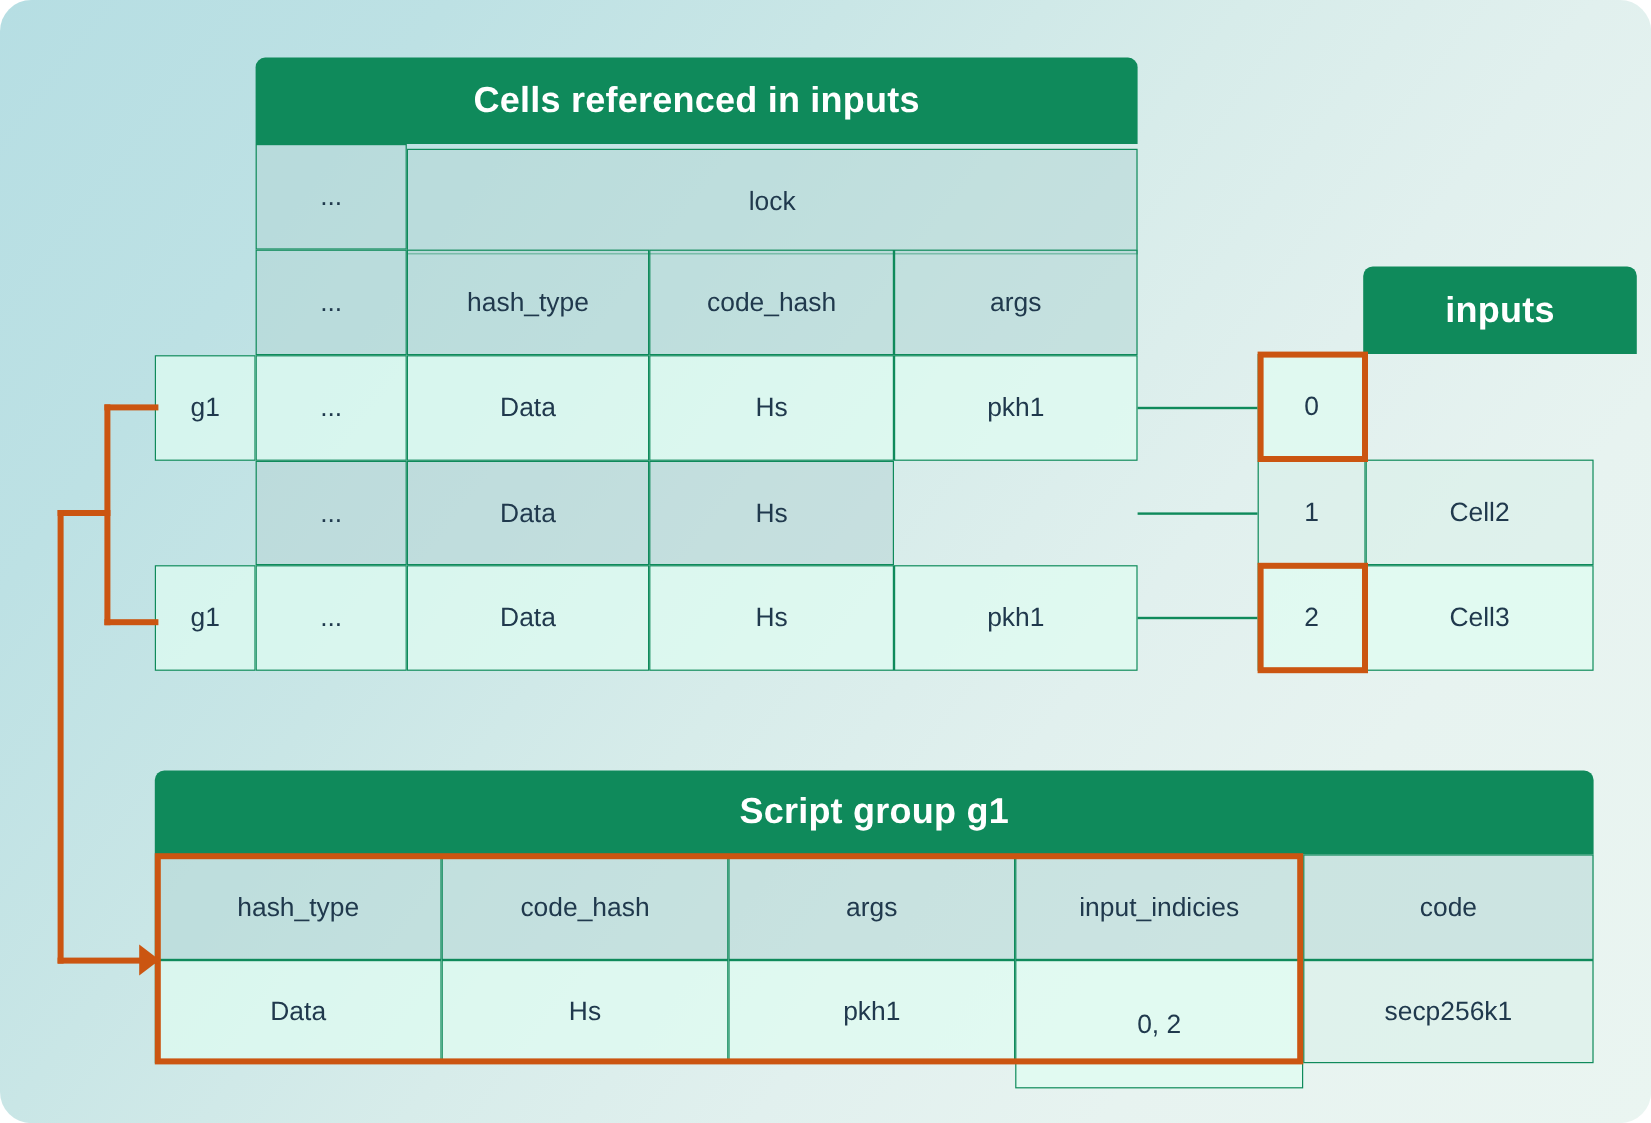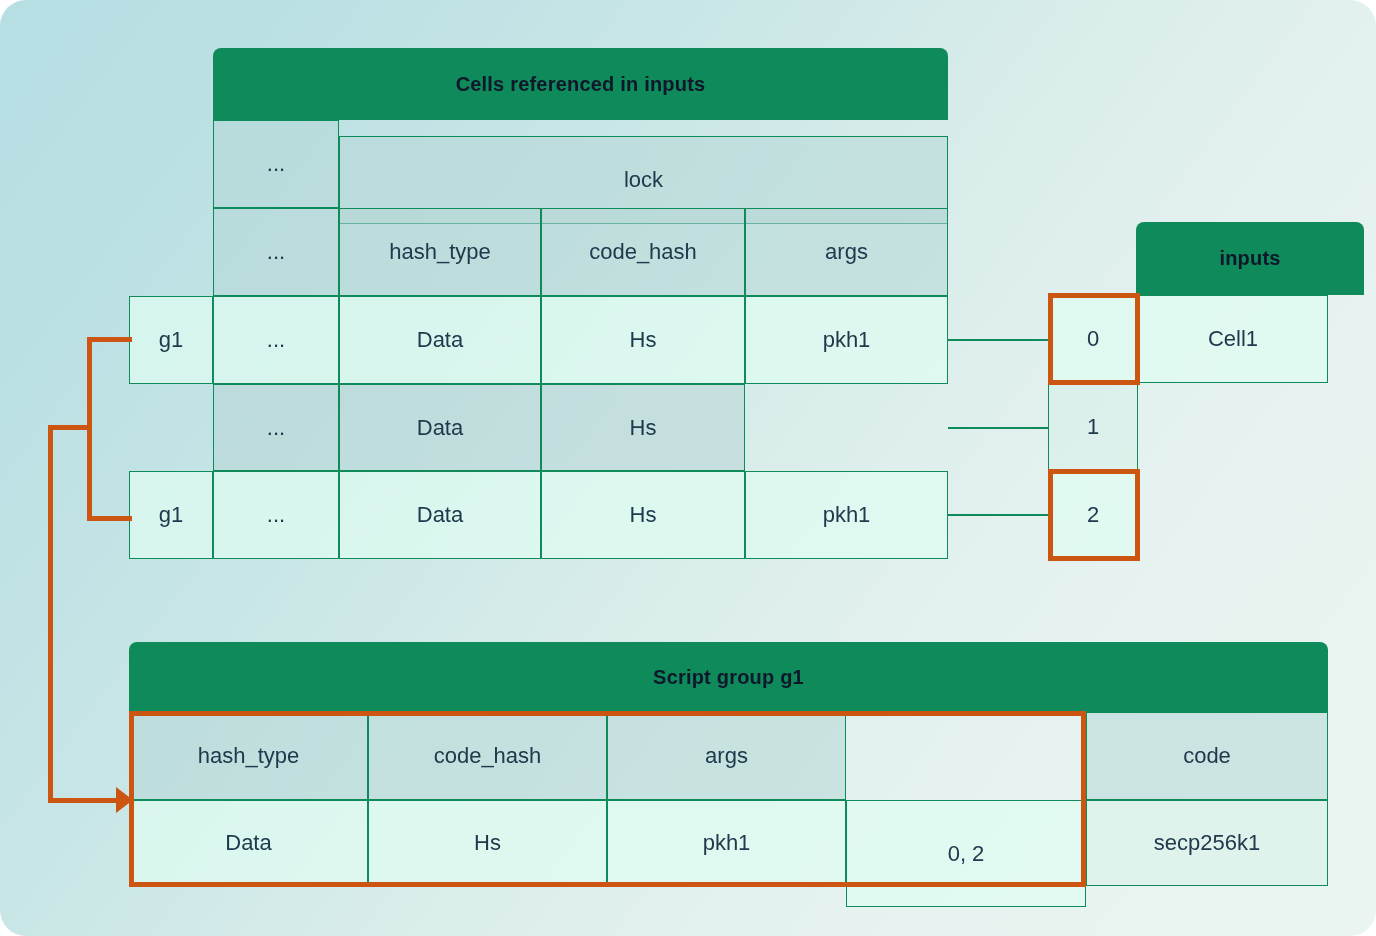--- a/index.html
+++ b/index.html
@@ -23,22 +23,22 @@
         #d7ecea 50%,
         #e1f0ee 64%,
         #e7f3f0 78%,
         #eaf5f1 100%);
   }
 
   
   .tbl-title {
     position: absolute;
     background: #0f8a5b;
-    color: #0f172a;
-    font-size: 20px;
+    color: #ffffff;
+    font-size: 30px;
     font-weight: bold;
     display: flex;
     align-items: center;
     justify-content: center;
     letter-spacing: .2px;
     border-top-left-radius: 8px;
     border-top-right-radius: 8px;
   }
   .cell {
     position: absolute;
@@ -88,21 +88,21 @@
   }
 </style>
 </head>
 <body>
 
 <div id="canvas">
 
   <div class="tbl-title" style="left:213px; top:48px; width:735px; height:72px;">Cells referenced in inputs</div>
 
   <div class="cell hdr" style="left:213px; top:120px; width:126px; height:88px;">...</div>
-  <div class="cell hdr" style="left:339px; top:136px; width:609px; height:88px;">lock</div>
+  <div class="cell hdr" style="left:339px; top:124px; width:609px; height:88px;">lock</div>
 
   <div class="cell hdr" style="left:213px; top:208px; width:126px; height:88px;">...</div>
   <div class="cell hdr" style="left:339px; top:208px; width:202px; height:88px;">hash_type</div>
   <div class="cell hdr" style="left:541px; top:208px; width:204px; height:88px;">code_hash</div>
   <div class="cell hdr" style="left:745px; top:208px; width:203px; height:88px;">args</div>
 
   <div class="cell lite" style="left:129px; top:296px; width:84px; height:88px;">g1</div>
   <div class="cell lite" style="left:213px; top:296px; width:126px; height:88px;">...</div>
   <div class="cell lite" style="left:339px; top:296px; width:202px; height:88px;">Data</div>
   <div class="cell lite" style="left:541px; top:296px; width:204px; height:88px;">Hs</div>
@@ -118,34 +118,36 @@
   <div class="cell lite" style="left:541px; top:471px; width:204px; height:88px;">Hs</div>
   <div class="cell lite" style="left:745px; top:471px; width:203px; height:88px;">pkh1</div>
 
   <div class="conn" style="left:948px; top:339px; width:100px;"></div>
   <div class="conn" style="left:948px; top:427px; width:100px;"></div>
   <div class="conn" style="left:948px; top:514px; width:100px;"></div>
 
   <div class="tbl-title" style="left:1136px; top:222px; width:228px; height:73px;">inputs</div>
 
   <div class="cell lite" style="left:1048px; top:295px; width:90px; height:88px;">0</div>
-  <div class="cell lite" style="left:1138px; top:295px; width:190px; height:88px;">Cell1</div>
 
   <div class="cell pale" style="left:1048px; top:383px; width:90px; height:88px;">1</div>
+  <div class="cell pale" style="left:1138px; top:383px; width:190px; height:88px;">Cell2</div>
 
   <div class="cell lite" style="left:1048px; top:471px; width:90px; height:88px;">2</div>
+  <div class="cell lite" style="left:1138px; top:471px; width:190px; height:88px;">Cell3</div>
 
   <div class="obox" style="left:1048px; top:293px; width:92px; height:92px;"></div>
   <div class="obox" style="left:1048px; top:469px; width:92px; height:92px;"></div>
 
   <div class="tbl-title" style="left:129px; top:642px; width:1199px; height:70px;">Script group g1</div>
 
   <div class="cell hdr" style="left:129px; top:712px; width:239px; height:88px;">hash_type</div>
   <div class="cell hdr" style="left:368px; top:712px; width:239px; height:88px;">code_hash</div>
   <div class="cell hdr" style="left:607px; top:712px; width:239px; height:88px;">args</div>
+  <div class="cell hdr" style="left:846px; top:712px; width:240px; height:88px;">input_indicies</div>
   <div class="cell hdr" style="left:1086px; top:712px; width:242px; height:88px;">code</div>
 
   <div class="cell lite" style="left:129px; top:800px; width:239px; height:86px;">Data</div>
   <div class="cell lite" style="left:368px; top:800px; width:239px; height:86px;">Hs</div>
   <div class="cell lite" style="left:607px; top:800px; width:239px; height:86px;">pkh1</div>
   <div class="cell lite" style="left:846px; top:800px; width:240px; height:107px;">0, 2</div>
   <div class="cell pale" style="left:1086px; top:800px; width:242px; height:86px;">secp256k1</div>
 
   <div class="obox" style="left:129px; top:711px; width:957px; height:176px;"></div>
 

